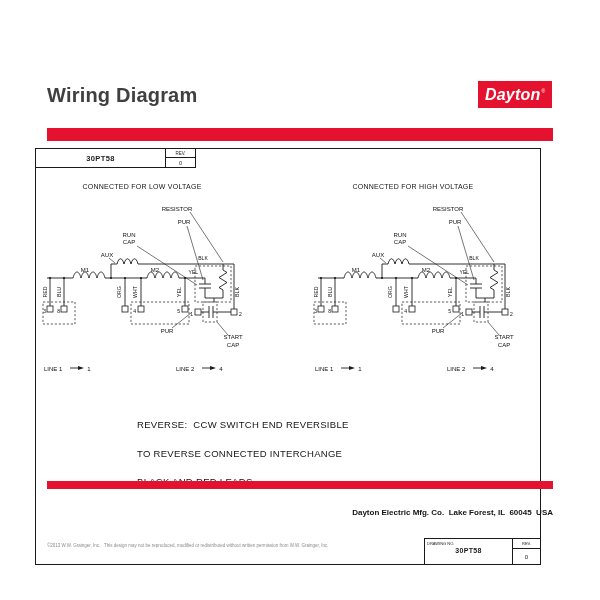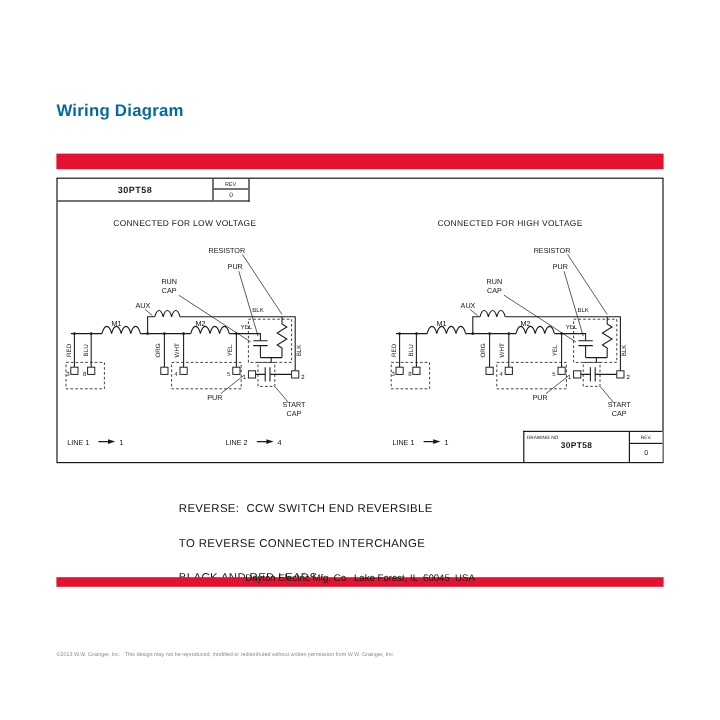--- a/index.html
+++ b/index.html
@@ -1,30 +1,30 @@
 <!DOCTYPE html>
 <html style="--brand-red: #e4112f;"><head>
 <meta charset="utf-8">
 <style>
   *{margin:0;padding:0;box-sizing:border-box}
   html,body{background:#fff}
   body{width:600px;height:600px;position:relative;font-family:"Liberation Sans",sans-serif;color:#1a1a1a;overflow:hidden}
   .abs{position:absolute}
   .page{position:absolute;left:0;top:0;width:600px;height:600px;background:#fff}
 
-  .doc-title{left:47px;top:84px;font-size:14px;font-weight:bold;color:#0369a1;letter-spacing:.2px}
+  .doc-title{left:47px;top:84px;font-size:20px;font-weight:bold;color:#404040;letter-spacing:.2px}
   .logo{left:478px;top:81px;width:74px;height:27px;background:var(--brand-red,#e4112f);color:#fff;
         display:flex;align-items:center;justify-content:center}
   .logo .logo-txt{font-size:16px;font-weight:bold;font-style:italic;letter-spacing:.2px}
   .logo sup{font-size:5px;font-style:normal;margin:-8px 0 0 1px}
   .red-bar{left:47px;width:506px;background:var(--brand-red,#e4112f)}
   .red-bar.top{top:128px;height:13px}
   .red-bar.bottom{top:481px;height:8px}
 
-  .frame{left:47px;top:148px;width:506px;height:238px;border:1.5px solid #1a1a1a;background:#fff}
+  .frame{left:35px;top:148px;width:506px;height:417px;border:1.5px solid #1a1a1a;background:#fff}
 
   .tb-top{left:0;top:0;width:160px;height:19px;display:flex;border-right:1.3px solid #1a1a1a;border-bottom:1.3px solid #1a1a1a}
   .tb-top .tb-model{flex:1;display:flex;align-items:center;justify-content:center;font-size:7.5px;font-weight:bold;letter-spacing:.4px}
   .tb-rev{width:30px;border-left:1.3px solid #1a1a1a;display:flex;flex-direction:column}
   .tb-rev .rev-label{height:9px;border-bottom:.8px solid #1a1a1a;font-size:4.5px;display:flex;align-items:center;justify-content:center}
   .tb-rev .rev-value{flex:1;font-size:5.5px;display:flex;align-items:center;justify-content:center}
 
   .schematic{position:absolute;top:34px;width:230px;height:200px}
   .sch-heading{position:absolute;left:0;top:0;width:210px;text-align:center;font-size:7px;letter-spacing:.25px;color:#141414}
   .sch-holder{position:absolute;left:0;top:13px;width:230px;height:190px}
@@ -42,30 +42,34 @@
   .rotation-note{left:101px;top:252px;font-size:9.5px;line-height:9.5px;letter-spacing:.3px;color:#141414;white-space:pre}
 
   .tb-bottom{right:0;bottom:0;width:116px;height:26px;display:flex;border-top:1.3px solid #1a1a1a;border-left:1.3px solid #1a1a1a;background:#fff}
   .tb-bottom .dwg-cell{flex:1;display:flex;flex-direction:column}
   .tb-bottom .dwg-label{font-size:4px;padding:1.5px 0 0 2px}
   .tb-bottom .dwg-no{font-size:7px;font-weight:bold;text-align:center;margin-top:1px;letter-spacing:.3px}
   .tb-bottom .rev-cell{width:28px;border-left:1.3px solid #1a1a1a;display:flex;flex-direction:column}
   .tb-bottom .rev-label{height:10px;border-bottom:.8px solid #1a1a1a;font-size:4px;display:flex;align-items:center;justify-content:center}
   .tb-bottom .rev-value{flex:1;font-size:6px;display:flex;align-items:center;justify-content:center}
 
-  .company-line{left:47px;top:477px;width:506px;text-align:center;font-size:8px;font-weight:normal;color:#141414;white-space:pre}
+  .company-line{left:47px;top:508px;width:506px;text-align:right;font-size:8px;font-weight:bold;color:#141414;white-space:pre}
   .copyright{left:47px;top:543px;width:506px;font-size:4.5px;color:#8b8b8b;white-space:pre}
 </style>
 </head>
 <body>
 
 <div class="page">
 
   <div class="abs doc-title">Wiring Diagram</div>
 
+  <div class="abs logo">
+    <span class="logo-txt">Dayton</span>
+      <sup>®</sup>
+  </div>
 
   <div class="abs red-bar top"></div>
 
   <div class="abs frame">
 
     <div class="abs tb-top">
       <div class="tb-model">30PT58</div>
       <div class="tb-rev">
         <div class="rev-label">REV.</div>
         <div class="rev-value">0</div>

